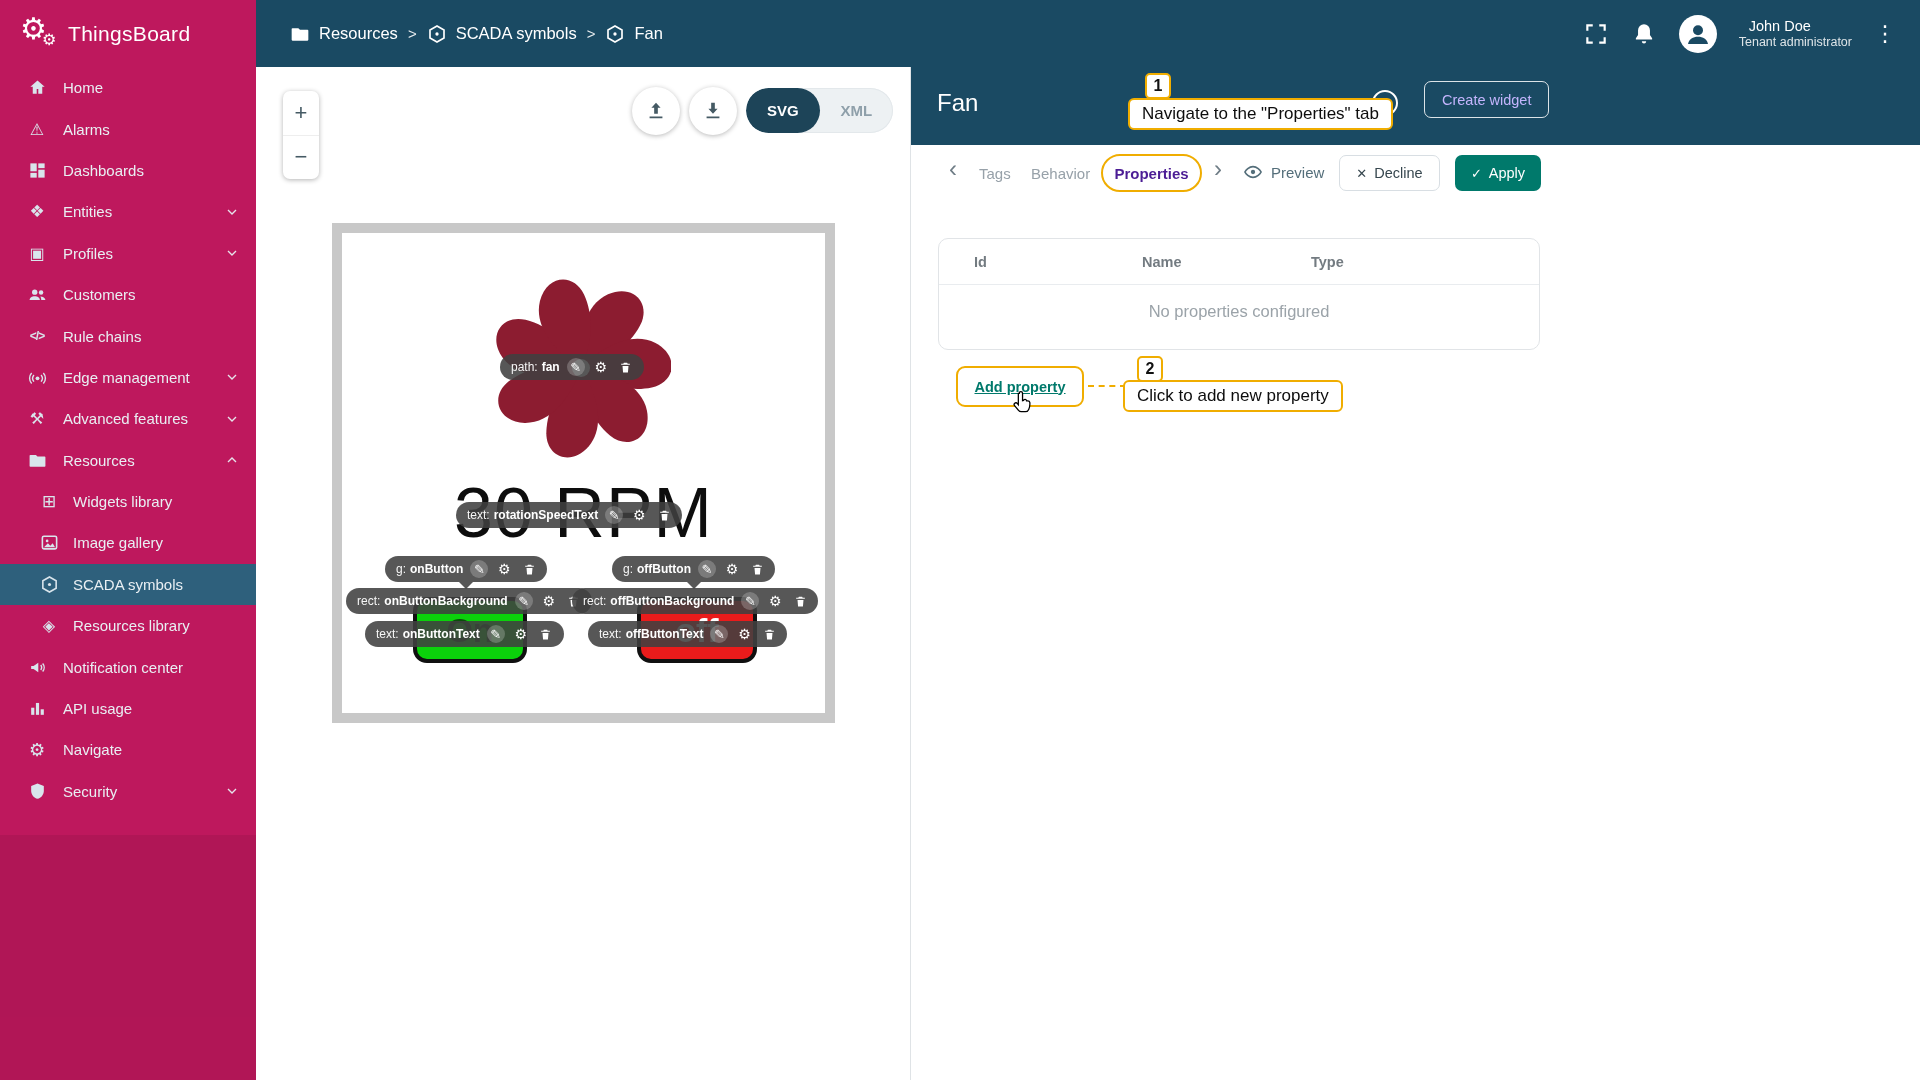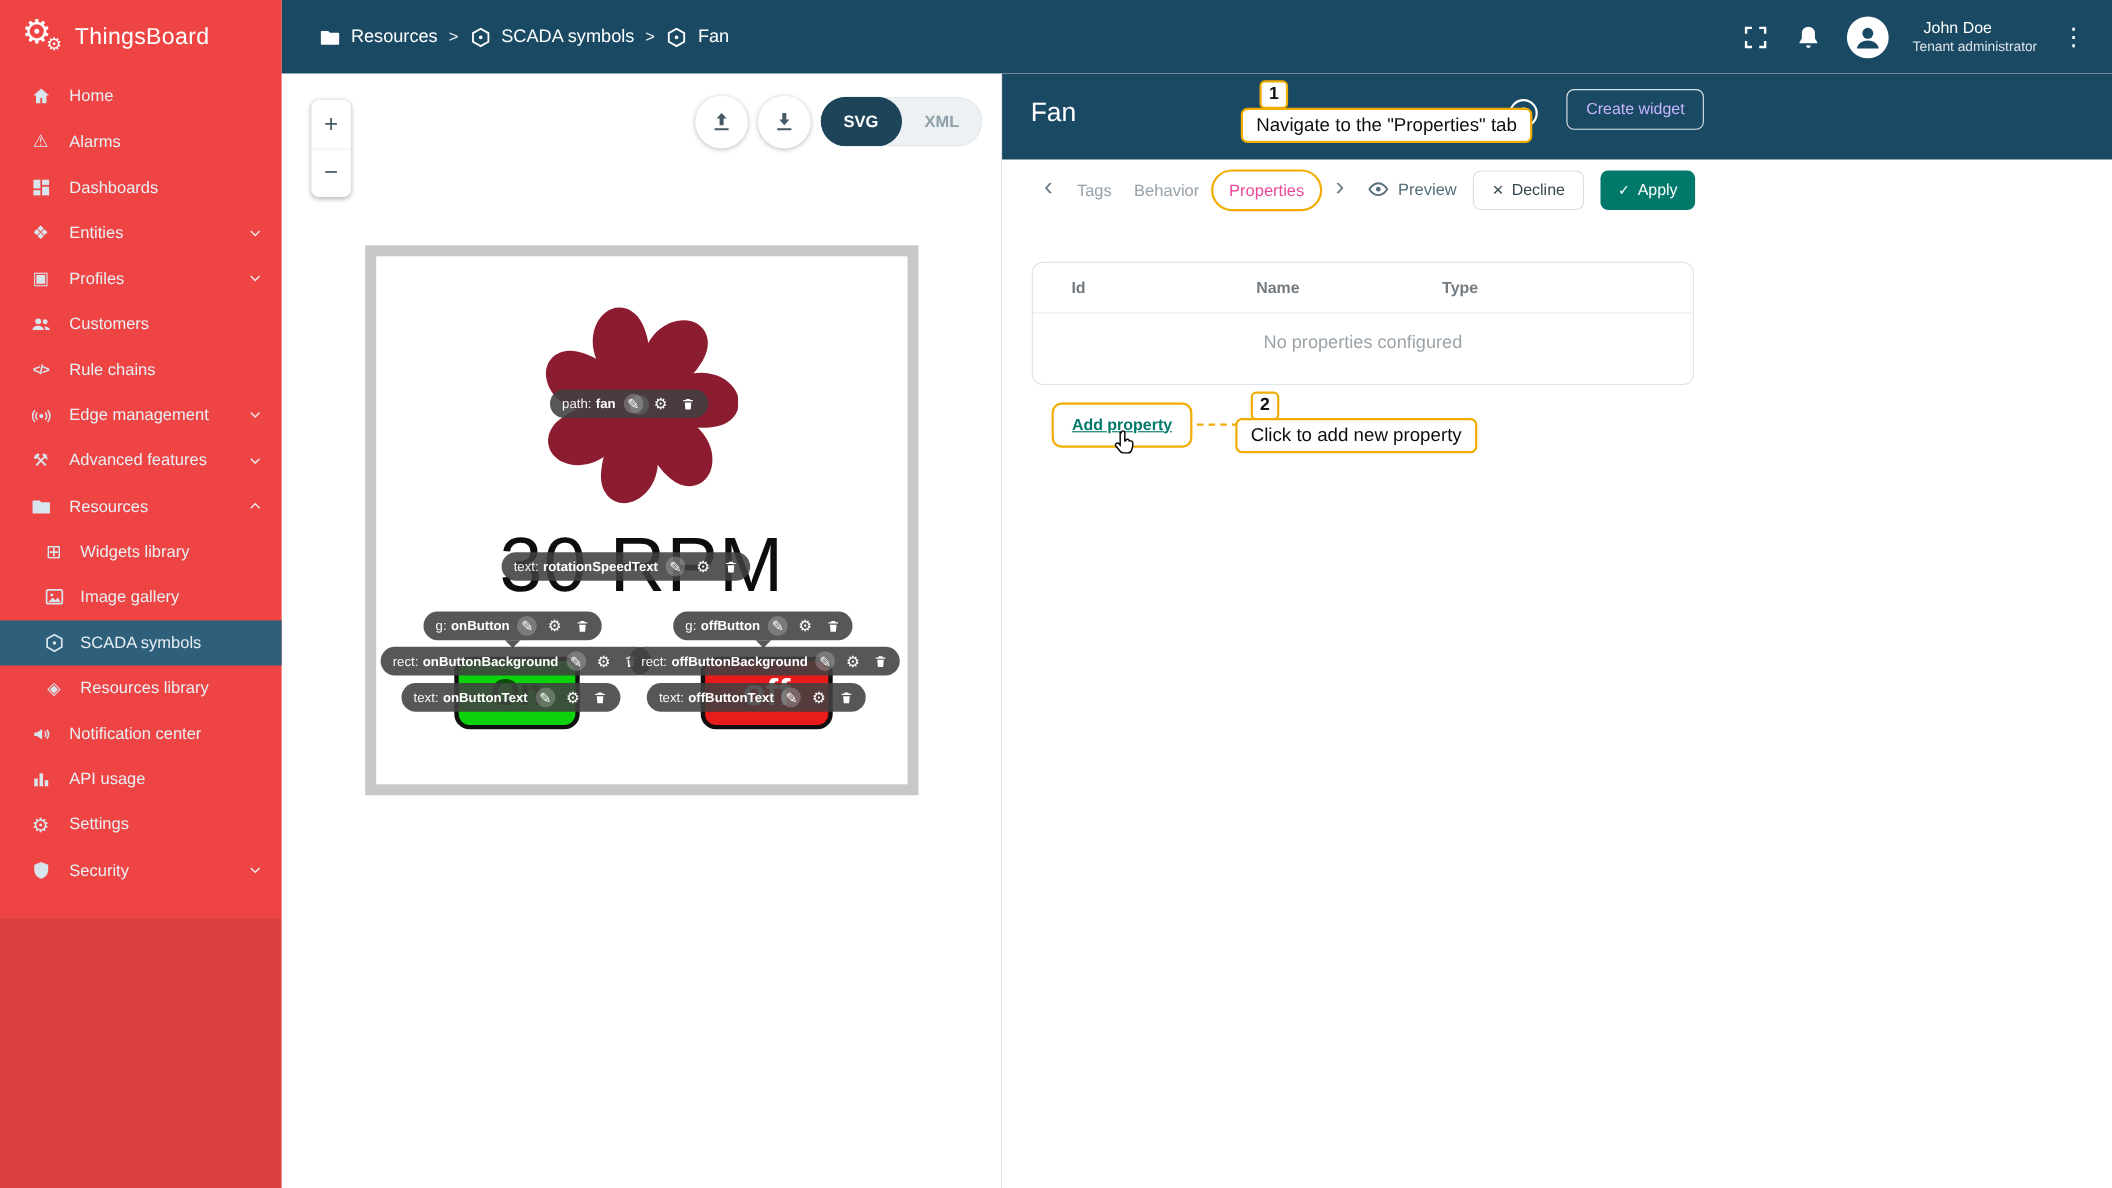--- a/index.html
+++ b/index.html
@@ -1,21 +1,21 @@
 <!DOCTYPE html>
 <html><head>
 <meta charset="utf-8">
 <style>
   * { margin:0; padding:0; box-sizing:border-box; }
   html,body { width:1920px; height:1080px; overflow:hidden; background:#fff;
     font-family:"Liberation Sans", sans-serif; }
   svg { display:block; }
 
   
-  .sidebar { position:absolute; left:0; top:0; width:256px; height:1080px; background:#ef4444; color:#eef4f8; z-index:5; }
+  .sidebar { position:absolute; left:0; top:0; width:256px; height:1080px; background:#be185d; color:#eef4f8; z-index:5; }
   .sidebar::after { content:""; position:absolute; left:0; right:0; bottom:0; height:245px; background:rgba(0,0,0,.07); pointer-events:none; }
   .logo { height:67px; display:flex; align-items:center; padding-left:18px; gap:10px; }
   .logo-ic { position:relative; width:40px; height:40px; color:#fff; }
   .logo-ic::before { content:"⚙"; position:absolute; left:2px; top:-3px; font-size:30px; }
   .logo-ic::after  { content:"⚙"; position:absolute; left:24px; top:16px; font-size:16px; }
   .logo-title { font-size:21px; font-weight:500; letter-spacing:.3px; color:#fff; }
   .nav-item { display:flex; align-items:center; height:41.4px; padding:0 16px 0 25px; font-size:15px; color:#e9eff3; cursor:pointer; }
   .nav-item .ni { width:24px; margin-right:14px; font-size:17px; display:flex; justify-content:center; align-items:center; color:#d9e5ec; }
   .nav-item .ni svg { width:19px; height:19px; }
   .nav-item.sub { padding-left:37px; }
@@ -87,21 +87,21 @@
   .panel-title { position:absolute; left:26px; top:22px; font-size:24px; font-weight:500; }
   .help-circ { position:absolute; left:461px; top:23px; width:26px; height:26px; border:2px solid #fff; border-radius:50%; display:flex; align-items:center; justify-content:center; font-size:15px; font-weight:700; color:#fff; cursor:pointer; }
   .create-widget { position:absolute; left:513px; top:14px; height:37px; padding:0 17px; border:1px solid rgba(255,255,255,.85); border-radius:7px; background:transparent; color:#c4b5fd; font-size:14.5px; font-weight:500; display:flex; align-items:center; cursor:pointer; font-family:inherit; }
 
   .tab-chev { position:absolute; top:95px; font-size:17px; color:#6f7d86; cursor:pointer; }
   .tab-chev.l { left:38px; } .tab-chev.l::before{content:"‹"; font-size:24px; line-height:14px;}
   .tab-chev.r { left:303px; } .tab-chev.r::before{content:"›"; font-size:24px; line-height:14px;}
   .tab { position:absolute; top:98px; font-size:15px; color:#97a1a9; font-weight:500; cursor:pointer; }
   .tab.tags { left:68px; } .tab.behavior { left:120px; }
   .prop-ring { position:absolute; left:190px; top:87px; width:101px; height:38px; border:2.5px solid #f0ad00; border-radius:20px; background:#fff; display:flex; align-items:center; justify-content:center; cursor:pointer; }
-  .prop-ring .tab-sel { font-size:15px; font-weight:400; color:#ec4899; }
+  .prop-ring .tab-sel { font-size:15px; font-weight:700; color:#4c1d95; }
 
   .preview { position:absolute; left:332px; top:95px; display:flex; align-items:center; gap:8px; color:#546e7a; font-size:15px; font-weight:500; cursor:pointer; }
   .preview svg { width:20px; height:20px; }
   .btn-decline { position:absolute; left:428px; top:88px; width:101px; height:36px; border:1px solid #d8dee3; border-radius:7px; background:#fff; color:#37474f; font-size:14.5px; font-weight:500; display:flex; align-items:center; justify-content:center; gap:7px; cursor:pointer; font-family:inherit; }
   .btn-decline .x::before { content:"✕"; font-size:13px; }
   .btn-apply { position:absolute; left:544px; top:88px; width:86px; height:36px; border:none; border-radius:7px; background:#00796b; color:#fff; font-size:14.5px; font-weight:500; display:flex; align-items:center; justify-content:center; gap:7px; cursor:pointer; font-family:inherit; }
   .btn-apply .ck::before { content:"✓"; font-size:13px; }
 
   .table-card { position:absolute; left:27px; top:171px; width:602px; height:112px; border:1px solid #e1e4e7; border-radius:10px; background:#fff; }
   .thead { display:flex; align-items:center; height:46px; border-bottom:1px solid #e9ecef; padding-left:35px; color:#737b81; font-size:14.5px; font-weight:600; }
@@ -261,21 +261,21 @@
         <svg viewBox="0 0 24 24" fill="currentColor">
           <rect x="4" y="11" width="4" height="9"></rect>
           <rect x="10" y="5" width="4" height="15"></rect>
           <rect x="16" y="13" width="4" height="7"></rect>
         </svg>
       </span>
     <span>API usage</span>
   </div>
   <div class="nav-item">
     <span class="ni g-settings"></span>
-    <span>Settings</span>
+    <span>Navigate</span>
   </div>
   <div class="nav-item">
     <span class="ni">
         <svg viewBox="0 0 24 24">
           <path fill="currentColor" d="M12 2l8 3.2V11c0 5.2-3.4 8.9-8 10.3C7.4 19.9 4 16.2 4 11V5.2z"></path>
         </svg>
       </span>
     <span>Security</span>
     <span class="chev">
         <svg viewBox="0 0 24 24">

